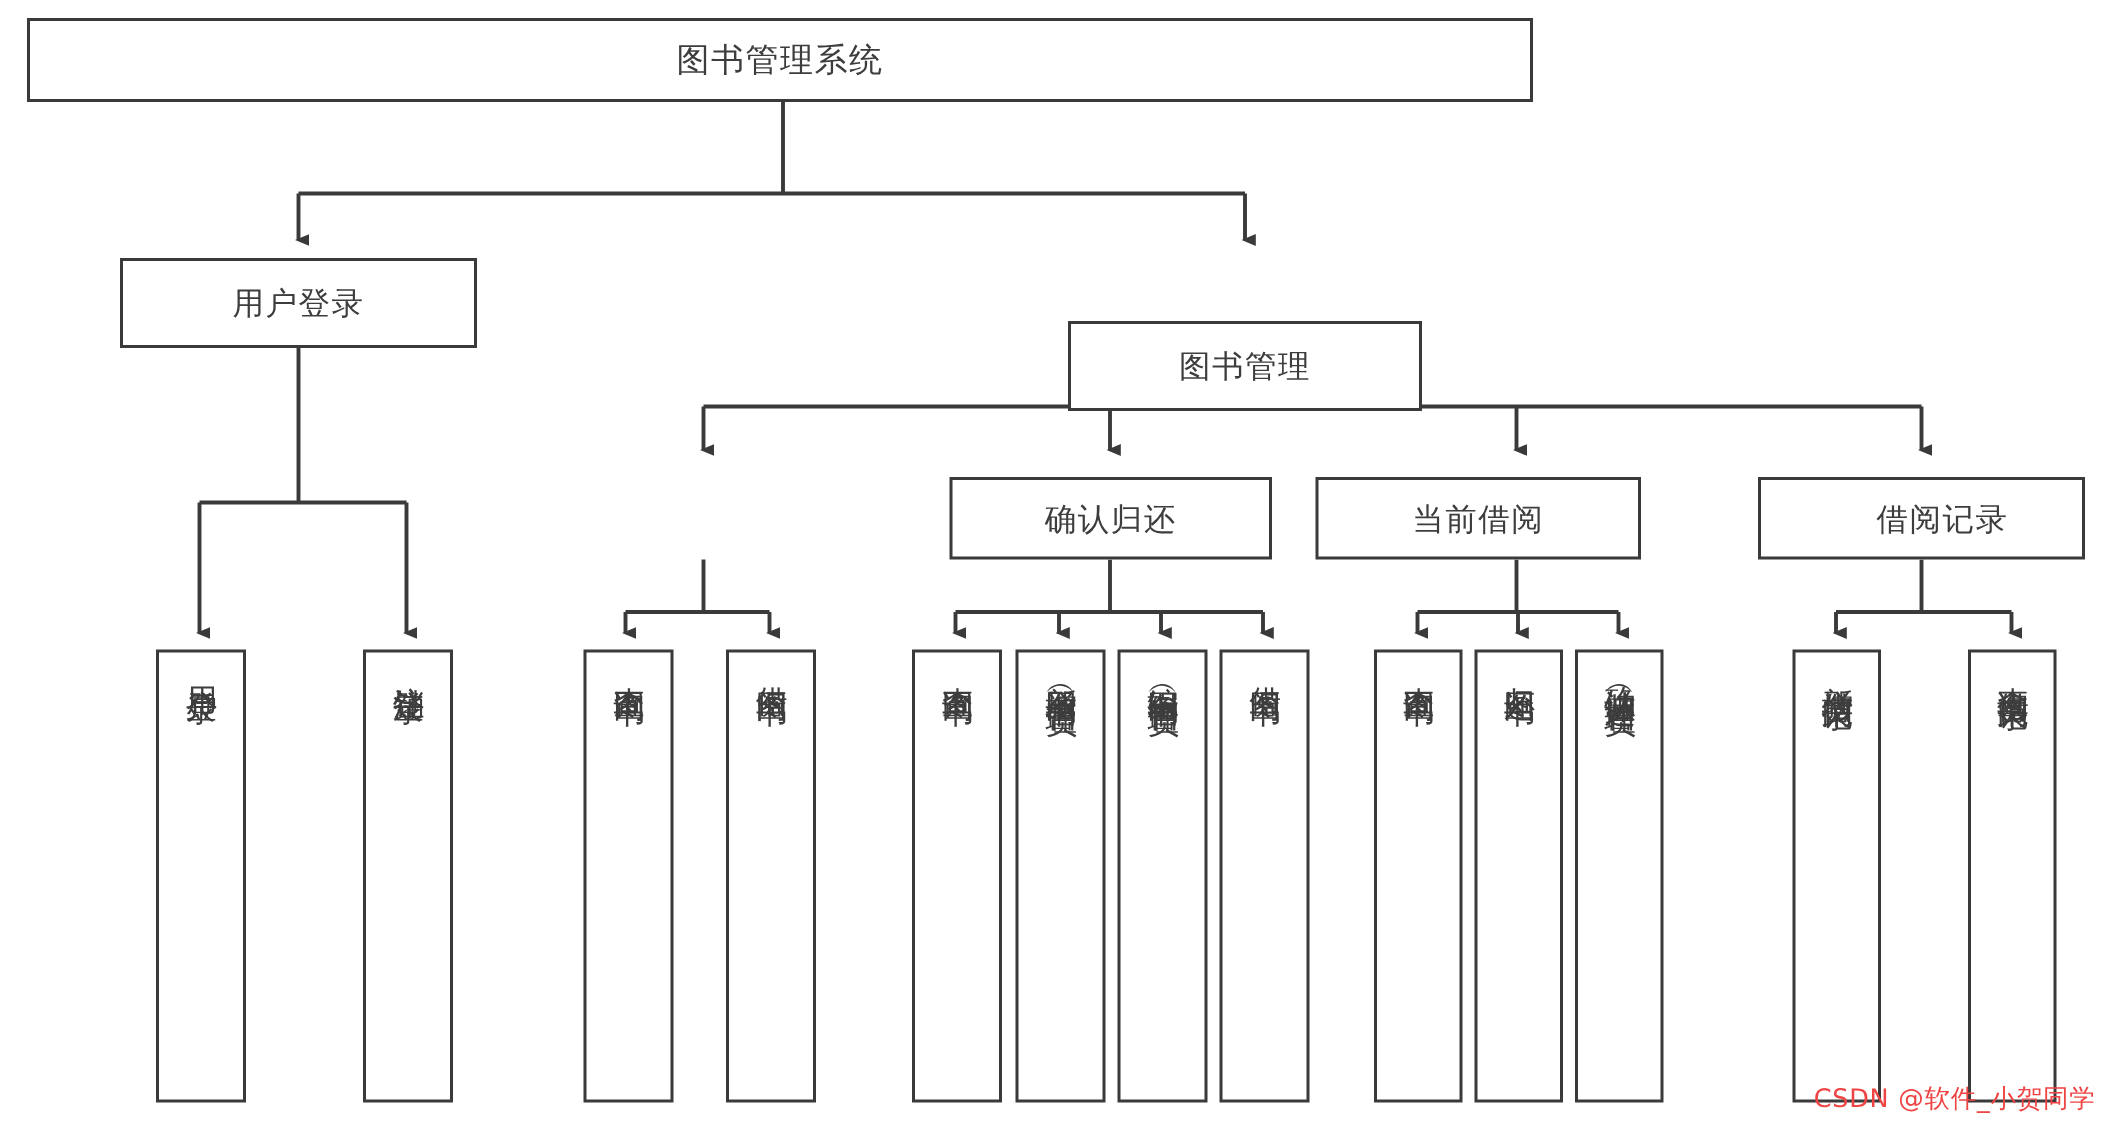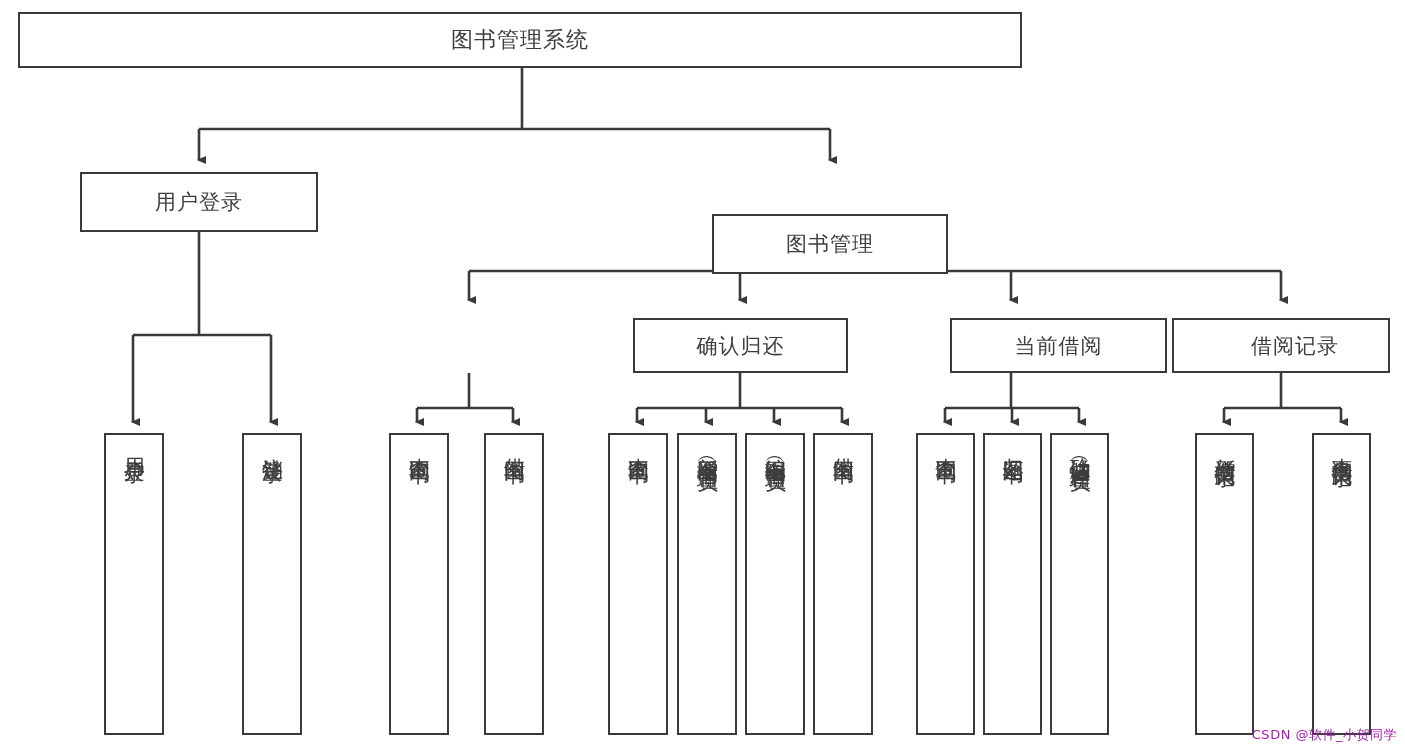--- a/index.html
+++ b/index.html
@@ -58,22 +58,22 @@
     white-space: nowrap;
   }
   .hlabel {
     white-space: nowrap;
     letter-spacing: 1px;
   }
   #watermark {
     position: absolute;
     right: 8px;
     bottom: 3px;
-    font-size: 13px;
-    color: #a21caf;
+    font-size: 17px;
+    color: #ef4444;
     letter-spacing: 0.5px;
     z-index: 5;
     white-space: nowrap;
   }
 </style>
 </head>
 <body>
 
 <div id="canvas">
 
@@ -134,21 +134,21 @@
   <div class="node lvl1" style="left:80px; top:172px; width:238px; height:60px;">
     <span class="hlabel">用户登录</span>
   </div>
   <div class="node lvl1" style="left:712px; top:172px; width:236px; height:60px;margin-top:42px;">
     <span class="hlabel">图书管理</span>
   </div>
 
   <div class="node lvl2" style="left:633px; top:318px; width:215px; height:55px;">
     <span class="hlabel">确认归还</span>
   </div>
-  <div class="node lvl2" style="left:950px; top:318px; width:217px; height:55px;">
+  <div class="node lvl2" style="left:877px; top:318px; width:217px; height:55px;">
     <span class="hlabel">当前借阅</span>
   </div>
   <div class="node lvl2" style="left:1172px; top:318px; width:218px; height:55px;padding-left:28px;">
     <span class="hlabel">借阅记录</span>
   </div>
 
   <div class="node leaf" style="left:104px; top:433px; width:60px; height:302px;">
     <span class="vlabel">用户登录</span>
   </div>
   <div class="node leaf" style="left:242px; top:433px; width:60px; height:302px;">

